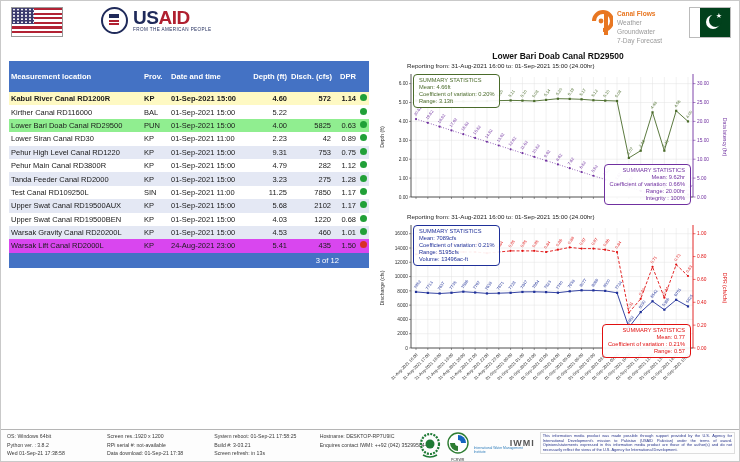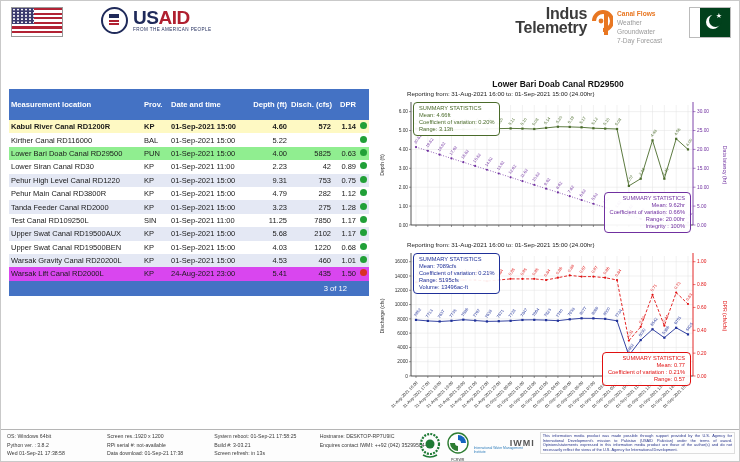--- a/index.html
+++ b/index.html
@@ -1,17 +1,17 @@
 <!DOCTYPE html>
 <html><head>
 <meta charset="utf-8">
 <style>
   * { margin:0; padding:0; box-sizing:border-box; }
   body { font-family:"Liberation Sans", sans-serif; background:#fff; }
-  .app { width:740px; height:462px; border:1px solid #c9c9c9; background:#fff; overflow:hidden; display:flex; flex-direction:column;gap:28px; }
+  .app { width:740px; height:462px; border:1px solid #c9c9c9; background:#fff; overflow:hidden; display:flex; flex-direction:column; }
 
   
   .topbar { height:46px; display:flex; align-items:flex-start; padding:6px 8px 0 10px; flex:none; }
   .us-flag { width:52px; height:30px; position:relative; background:repeating-linear-gradient(to bottom,#B22234 0 2.3px,#fff 2.3px 4.6px); border:0.5px solid #999; flex:none; }
   .us-flag .canton { position:absolute; left:0; top:0; width:22px; height:16px; background:#3C3B6E;
       background-image:radial-gradient(#fff 0.7px, transparent 0.8px); background-size:4px 3.2px; }
   .usaid { display:flex; align-items:center; margin-left:38px; }
   .usaid-seal { width:27px; height:27px; border-radius:50%; border:2.5px solid #1f2a5a; background:#fff; position:relative; flex:none; }
   .usaid-seal i { position:absolute; left:6px; top:5px; width:10px; height:4px; background:#1f2a5a; display:block; }
   .usaid-seal b { position:absolute; left:6px; top:11px; width:10px; height:6px; background:repeating-linear-gradient(to bottom,#b02030 0 1.5px,#fff 1.5px 3px); display:block; }
@@ -34,21 +34,21 @@
   
   main { display:flex; flex:1; min-height:0; }
   .table-panel { width:372px; flex:none; padding:14px 4px 0 8px; }
   .tgrid { width:360px; }
   .trow { display:grid; grid-template-columns:133px 27px 82px 38px 44px 25px 11px; align-items:center; height:13.4px; font-size:7.5px; color:#1a1a1a; }
   .trow.thead { background:#4472c4; color:#fff; height:31px; font-size:7.6px;font-weight:bold; }
   .trow .c { padding:0 2px; white-space:nowrap; overflow:hidden; }
   .trow .num { text-align:right; }
   .trow .dot { text-align:center; }
   .dot span { display:inline-block; width:7px; height:7px; border-radius:50%; }
-  .tfoot { background:#4472c4; color:#fff; height:15px; font-size:7.6px; display:flex; align-items:center; justify-content:flex-end; padding-right:22px; width:360px; }
+  .tfoot { background:#4472c4; color:#fff; height:15px; font-size:7.6px; display:flex; align-items:center; justify-content:flex-end; padding-right:30px; width:360px; }
 
   
   .charts { flex:1; padding:2px 0 0 4px; position:relative; }
   .chart-title { text-align:center; font-size:8.5px; font-weight:bold; color:#111; margin:2px 0 1px 0; width:362px; }
   .chart { position:relative; width:362px; }
   .reporting { font-size:6.2px; color:#222; margin-left:30px; height:9px; white-space:nowrap; }
   .stats-box { position:absolute; border-radius:4px; background:rgba(255,255,255,0.93); font-size:5.7px; line-height:7px; padding:2px 5px 2px 5px; color:#222; white-space:nowrap; }
   svg text { font-family:"Liberation Sans", sans-serif; }
 
   
@@ -74,24 +74,20 @@
       <div class="usaid-seal">
           <i></i>
           <b></b>
         </div>
       <div class="usaid-word">
         <div class="wm"><span class="us">US</span><span class="aid">AID</span></div>
         <div class="usaid-sub">FROM THE AMERICAN PEOPLE</div>
       </div>
     </div>
     <div class="brand">
-      <div class="brand-text">
-        <div>Indus</div>
-        <div>Telemetry</div>
-      </div>
       <div class="brand-icon">
         <svg width="22" height="30" viewBox="0 0 22 30">
           <path d="M3 14 A 9 9 0 1 1 12 23" fill="none" stroke="#e87722" stroke-width="4"></path>
           <rect x="13" y="6" width="4" height="22" fill="#e87722"></rect>
           <circle cx="10" cy="14" r="2.4" fill="#e87722"></circle>
         </svg>
       </div>
     </div>
     <nav class="menu" id="menu">
         <div class="mi active">Canal Flows</div>

